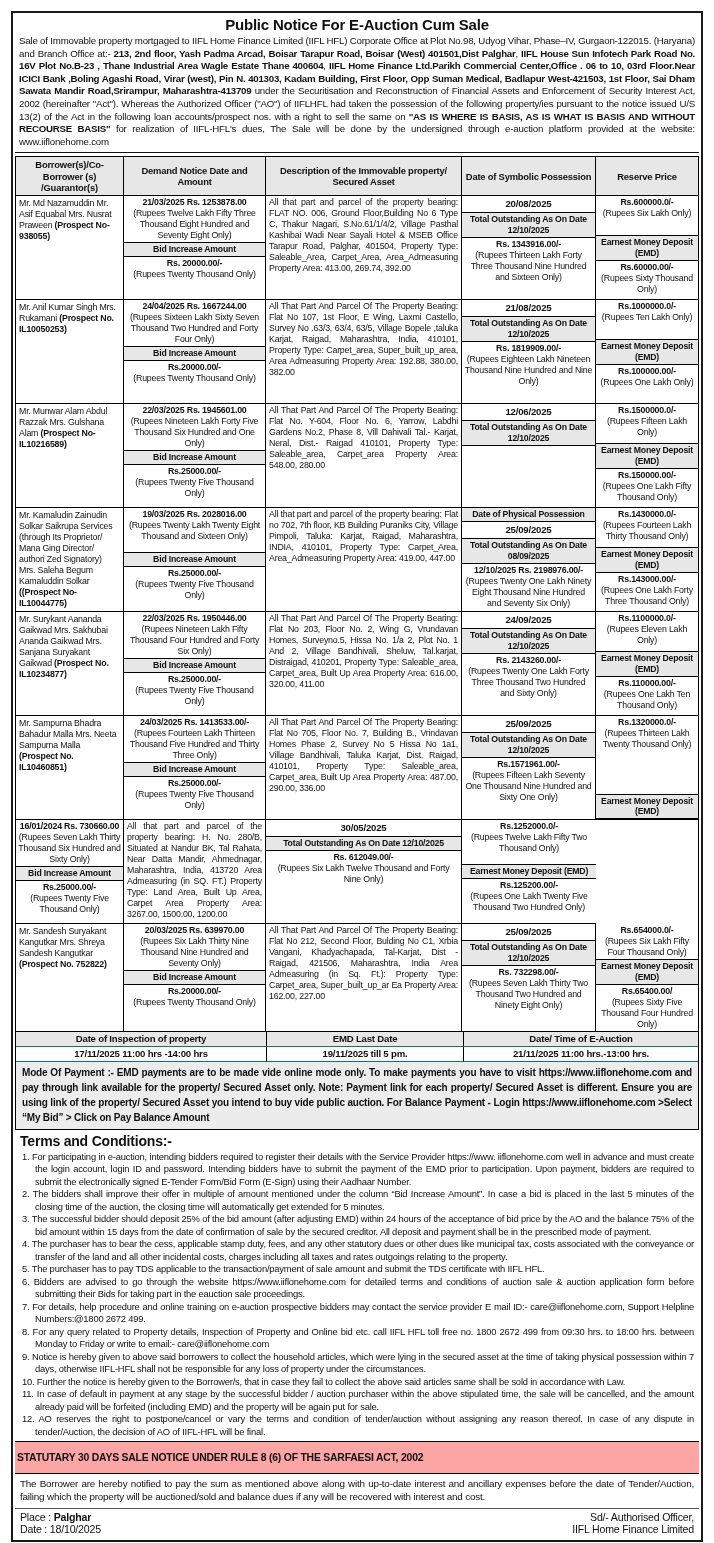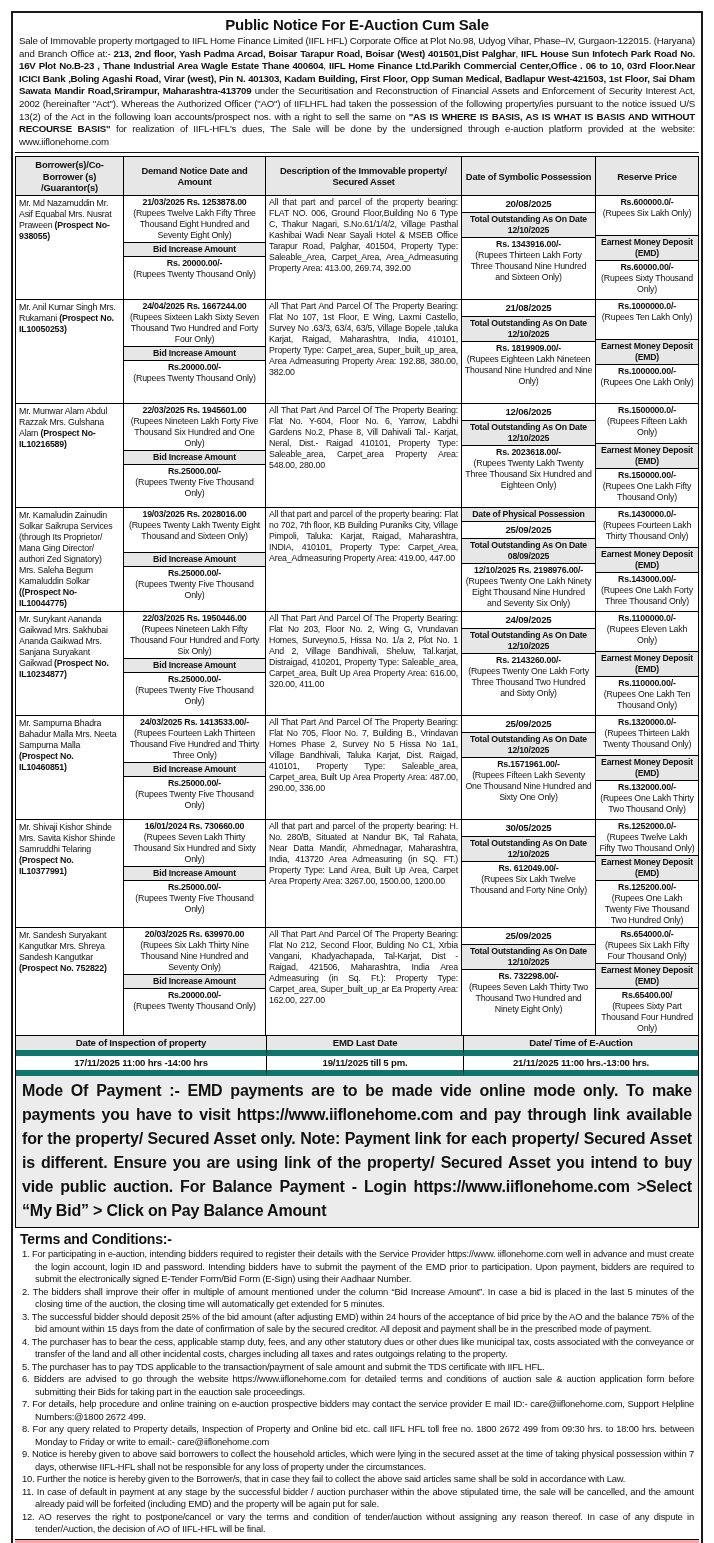--- a/index.html
+++ b/index.html
@@ -22,25 +22,25 @@
   .stack { display:flex; flex-direction:column; }
   .sec { padding:1px 2px; text-align:center; }
   .grow { flex:1; display:flex; flex-direction:column; justify-content:flex-start; }
   .bar { background:#e7e7e7; font-weight:bold; text-align:center; font-size:8.7px;
          border-top:1px solid #000; border-bottom:1px solid #000; padding:1px 2px; }
   .bar.first { border-top:none; }
   .datecell { font-weight:bold; font-size:9.6px; padding:2px; text-align:center; }
   .desc { padding:1px 3px; text-align:justify; }
 
   .frow { display:grid; grid-template-columns:251px 197px 1fr; }
-  .frow > div { border-right:1px solid #000; border-bottom:6px solid #0f766e; text-align:center;
+  .frow > div { border-right:1px solid #000; border-bottom:1px solid #0f766e; text-align:center;
                 font-weight:bold; font-size:9.6px; padding:1.5px 2px; }
   .frow > div:last-child { border-right:none; }
   .frow.labels > div { background:#e7e7e7; }
-  .mode { background:#ececec; font-weight:bold; font-size:16px; line-height:1.5;
+  .mode { background:#ececec; font-weight:bold; font-size:10px; line-height:1.5;
           text-align:justify; padding:3px 6px 4px; }
 
   .terms { padding:2px 5px 3px; font-size:9.4px; line-height:1.33; }
   .terms-heading { font-weight:bold; font-size:14px; }
   ol.terms-list { margin:0; padding:0 0 0 2px; list-style:none; counter-reset:t; }
   ol.terms-list li { counter-increment:t; padding-left:13px; text-indent:-13px; text-align:justify; }
   ol.terms-list li::before { content:counter(t) ". "; }
 
   .statutory { background:#fca5a5; border-top:1.4px solid #000; border-bottom:1.4px solid #000;
                font-weight:bold; font-size:10.4px; text-align:left; padding:10px 2px; }
@@ -145,24 +145,20 @@
             <div class="bar">Bid Increase Amount</div>
             <div class="sec grow">
               <b>Rs.25000.00/- </b>
               <span>(Rupees Twenty Five Thousand Only)</span>
             </div>
           </div>
           <div class="desc">All That Part And Parcel Of The Property Bearing: Flat No. Y-604, Floor No. 6, Yarrow, Labdhi Gardens No.2, Phase 8, Vill Dahivali Tal.- Karjat, Neral, Dist.- Raigad 410101, Property Type: Saleable_area, Carpet_area Property Area: 548.00, 280.00</div>
           <div class="stack">
             <div class="datecell">12/06/2025</div>
             <div class="bar">Total Outstanding As On Date 12/10/2025</div>
-            <div class="sec grow">
-              <b>Rs. 2023618.00/- </b>
-              <span>(Rupees Twenty Lakh Twenty Three Thousand Six Hundred and Eighteen Only)</span>
-            </div>
           </div>
           <div class="stack">
             <div class="sec grow">
               <b>Rs.1500000.0/-</b>
               <span>(Rupees Fifteen Lakh Only)</span>
             </div>
             <div class="bar">Earnest Money Deposit (EMD)</div>
             <div class="sec grow">
               <b>Rs.150000.00/- </b>
               <span>(Rupees One Lakh Fifty Thousand Only)</span>
@@ -259,28 +255,23 @@
               <b>Rs.1571961.00/- </b>
               <span>(Rupees Fifteen Lakh Seventy One Thousand Nine Hundred and Sixty One Only)</span>
             </div>
           </div>
           <div class="stack">
             <div class="sec grow">
               <b>Rs.1320000.0/-</b>
               <span>(Rupees Thirteen Lakh Twenty Thousand Only)</span>
             </div>
             <div class="bar">Earnest Money Deposit (EMD)</div>
-            <div class="sec grow">
-              <b>Rs.132000.00/- </b>
-              <span>(Rupees One Lakh Thirty Two Thousand Only)</span>
-            </div>
-          </div>
-        </div>
-        <div class="trow">
-          <div class="c1"><span>Mr. Shivaji Kishor Shinde Mrs. Savita Kishor Shinde Samruddhi Telaring </span><b>(Prospect No. IL10377991)</b></div>
+          </div>
+        </div>
+        <div class="trow">
           <div class="stack">
             <div class="sec grow">
               <b>16/01/2024 Rs. 730660.00 </b>
               <span>(Rupees Seven Lakh Thirty Thousand Six Hundred and Sixty Only)</span>
             </div>
             <div class="bar">Bid Increase Amount</div>
             <div class="sec grow">
               <b>Rs.25000.00/- </b>
               <span>(Rupees Twenty Five Thousand Only)</span>
             </div>
@@ -329,21 +320,21 @@
             </div>
           </div>
           <div class="stack">
             <div class="sec grow">
               <b>Rs.654000.0/-</b>
               <span>(Rupees Six Lakh Fifty Four Thousand Only)</span>
             </div>
             <div class="bar">Earnest Money Deposit (EMD)</div>
             <div class="sec grow">
               <b>Rs.65400.00/ </b>
-              <span>(Rupees Sixty Part Thousand Four Hundred Only)</span>
+              <span>(Rupees Sixty Five Thousand Four Hundred Only)</span>
             </div>
           </div>
         </div>
       </div>
 
     <div class="frow labels">
       <div>Date of Inspection of property</div>
       <div>EMD Last Date</div>
       <div>Date/ Time of E-Auction</div>
     </div>

